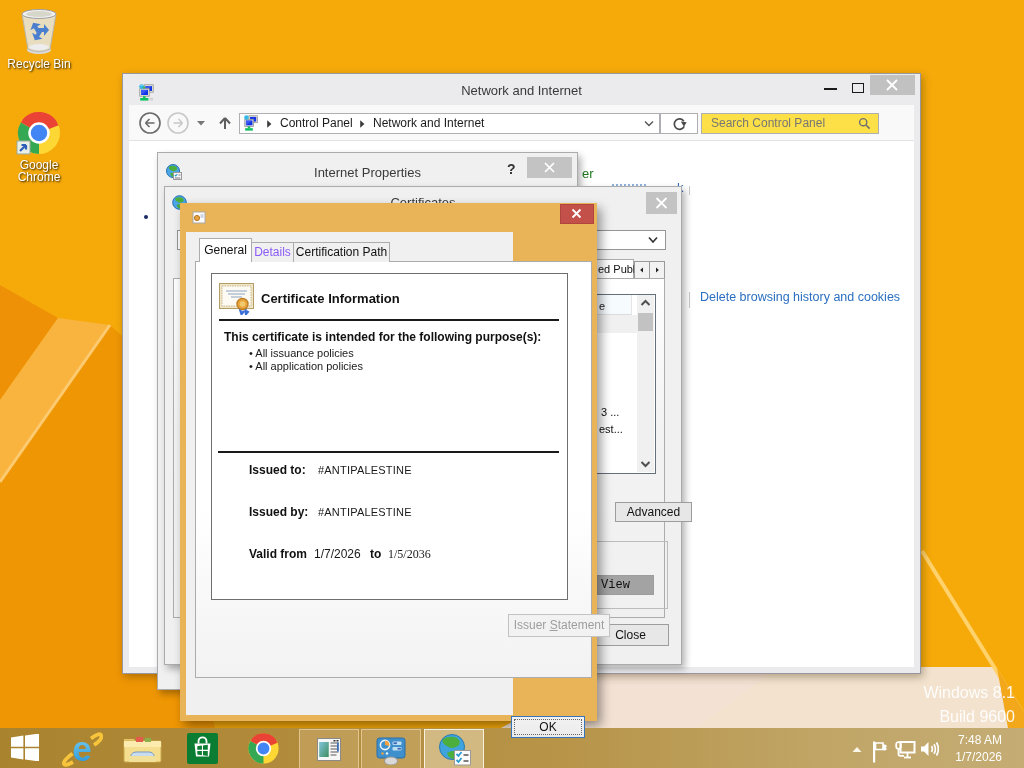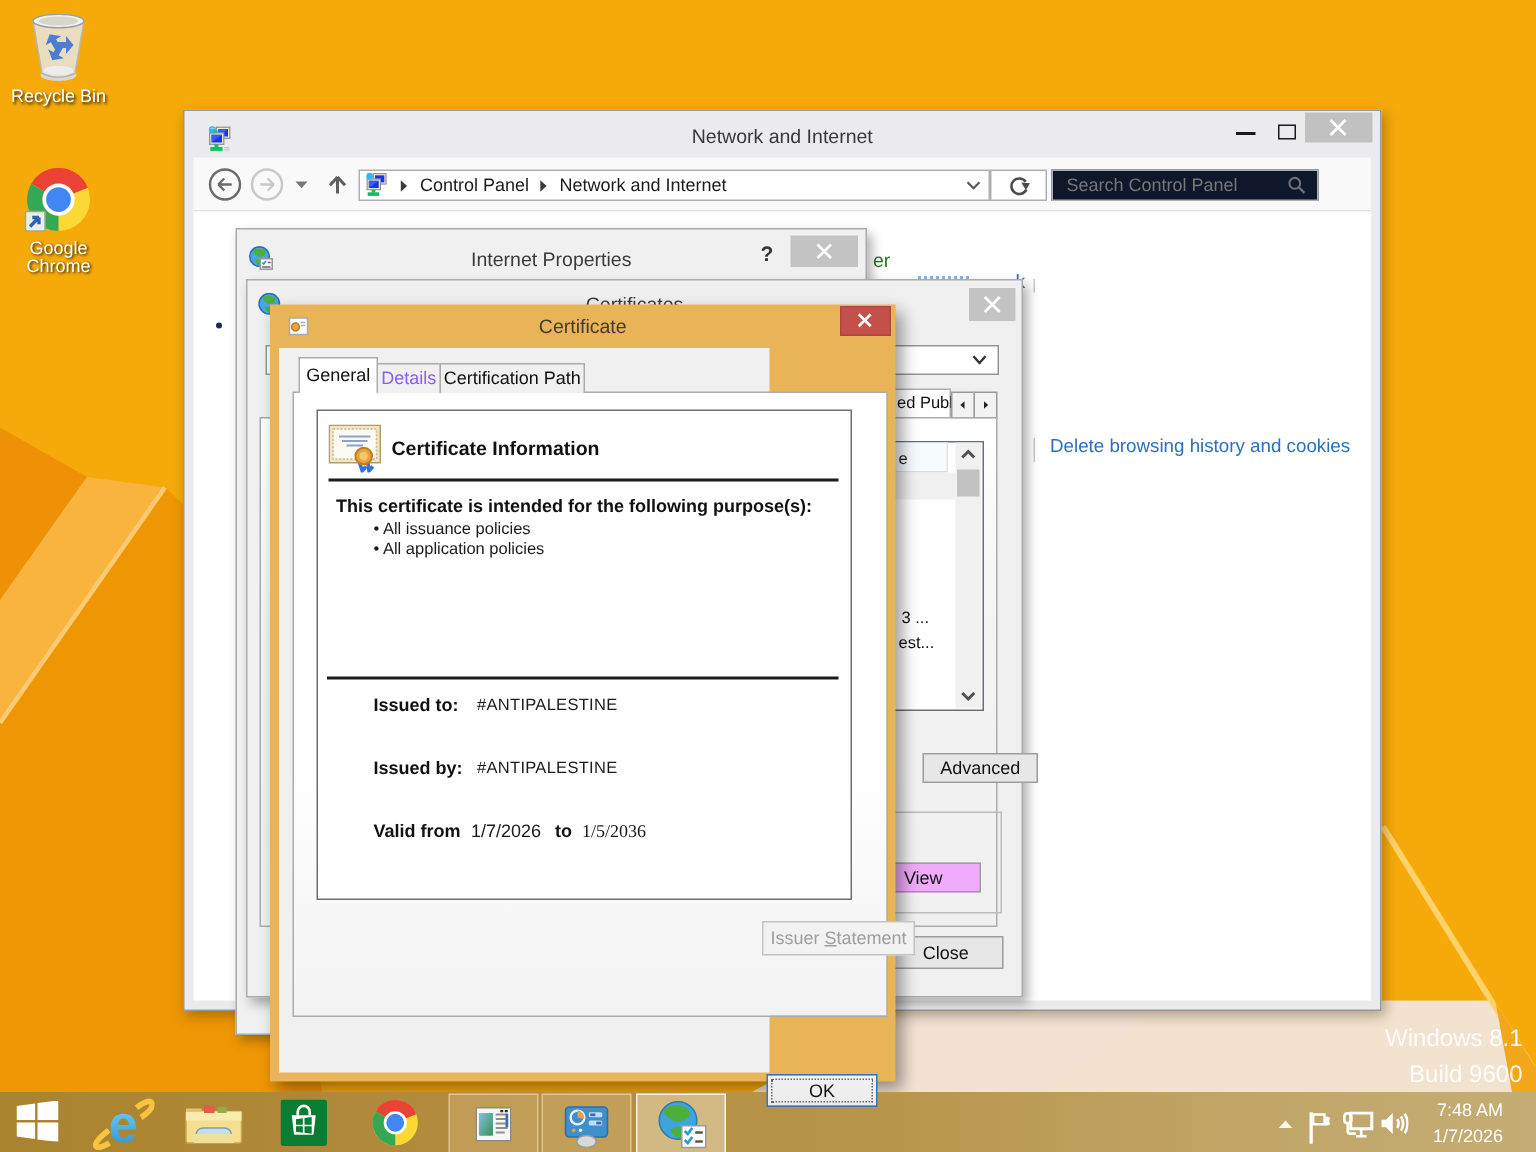--- a/index.html
+++ b/index.html
@@ -120,21 +120,21 @@
     <svg class="abs" style="left:403px;top:6px;" width="12" height="8" viewBox="0 0 12 8">
         <path d="M2 1.5 l4 4 l4 -4" stroke="#555" stroke-width="1.4" fill="none"></path>
       </svg>
   </div>
   <div class="abs" style="left:537px;top:39px;width:36px;height:19px;background:#FFF;border:1px solid #AFAFB3;">
     <svg width="36" height="19" viewBox="0 0 36 19">
         <path d="M22.8 7.2 a5.2 5.2 0 1 0 0.4 5.2" stroke="#4A4A4A" stroke-width="1.7" fill="none"></path>
         <path d="M19.8 7.6 l5.8 0.6 l-2.6 4.6 Z" fill="#4A4A4A"></path>
       </svg>
   </div>
-  <div class="abs" style="left:578px;top:39px;width:176px;height:19px;background:#0f172a;border:1px solid #AFAFB3;">
+  <div class="abs" style="left:578px;top:39px;width:176px;height:19px;background:#fde047;border:1px solid #AFAFB3;">
     <div class="abs" style="left:9px;top:2px;font-size:12px;color:#767676;">Search Control Panel</div>
     <svg class="abs" style="right:7px;top:3px;" width="13" height="13" viewBox="0 0 13 13">
       <circle cx="5.2" cy="5.2" r="3.6" fill="none" stroke="#6F6F6F" stroke-width="1.4"></circle>
       <path d="M8 8 l3.6 3.6" stroke="#6F6F6F" stroke-width="1.6"></path>
     </svg>
   </div>
 </div>
 
 <div class="abs" style="left:157px;top:152px;width:419px;height:536px;background:#F0F0F0;border:1px solid #ABABAB;box-shadow:3px 4px 7px rgba(0,0,0,0.3);">
   <svg class="abs" style="left:8px;top:11px;" width="16" height="16" viewBox="0 0 16 16">
@@ -203,32 +203,31 @@
       <div class="abs" style="left:1px;top:18px;width:15px;height:18px;background:#C2C2C2;"></div>
       <svg class="abs" style="left:3px;top:163px;" width="11" height="11" viewBox="0 0 11 11">
           <path d="M1.5 4 l4 4 l4 -4" stroke="#505050" stroke-width="2" fill="none"></path>
         </svg>
     </div>
   </div>
 
   <div class="abs" style="left:450px;top:315px;width:75px;height:18px;background:#E7E7E7;border:1px solid #9D9D9D;text-align:center;font-size:12px;color:#111;line-height:18px;">Advanced</div>
 
   <div class="abs" style="left:16px;top:354px;width:485px;height:66px;border:1px solid #BCBCBC;"></div>
-  <div class="abs" style="left:412px;top:388px;width:75px;height:18px;background:#f0abfc;border:1px solid #9D9D9D;text-align:center;font-size:12px;color:#111;line-height:18px;">View</div>
+  <div class="abs" style="left:412px;top:388px;width:75px;height:18px;background:#a3a3a3;border:1px solid #9D9D9D;text-align:center;font-size:12px;color:#111;line-height:18px;font-family:Liberation Mono, monospace;">View</div>
 
   <div class="abs" style="left:427px;top:437px;width:75px;height:20px;background:#E7E7E7;border:1px solid #9D9D9D;text-align:center;font-size:12px;color:#111;line-height:20px;">Close</div>
 </div>
 
 <div class="abs" style="left:180px;top:203px;width:417px;height:518px;background:#E9B357;box-shadow:4px 5px 10px rgba(0,0,0,0.4);">
   <svg class="abs" style="left:12px;top:8px;" width="14" height="14" viewBox="0 0 14 14">
     <rect x="1" y="1" width="12" height="11" fill="#FDFDFD" stroke="#AAA"></rect>
     <circle cx="5" cy="7" r="2.6" fill="#E8A33D" stroke="#B5782A"></circle>
     <path d="M8.5 4 h3 M8.5 6 h3" stroke="#9FB0C8" stroke-width="1"></path>
   </svg>
-  <div class="abs" style="left:0;top:7px;width:100%;text-align:center;font-size:13px;color:#403A2E;">Certificate</div>
   <div class="abs" style="left:380px;top:1px;width:32px;height:18px;background:#C4504A;border:1px solid #B04540;">
     <svg width="32" height="18" viewBox="0 0 32 18">
         <path d="M11.5 4.5 L19.5 12.5 M19.5 4.5 L11.5 12.5" stroke="#FFF" stroke-width="1.8"></path>
       </svg>
   </div>
 
   <div class="abs" style="left:6px;top:29px;width:327px;height:483px;background:#F0F0F0;">
 
     <div class="abs" style="left:13px;top:6px;width:51px;height:23px;background:#FFF;border:1px solid #ACACAC;border-bottom:none;font-size:12px;color:#111;text-align:center;line-height:22px;z-index:3;">General</div>
     <div class="abs" style="left:65px;top:10px;width:41px;height:19px;background:#F0F0F0;border:1px solid #ACACAC;border-bottom:none;font-size:12px;color:#8b5cf6;text-align:center;line-height:18px;z-index:2;">Details</div>

